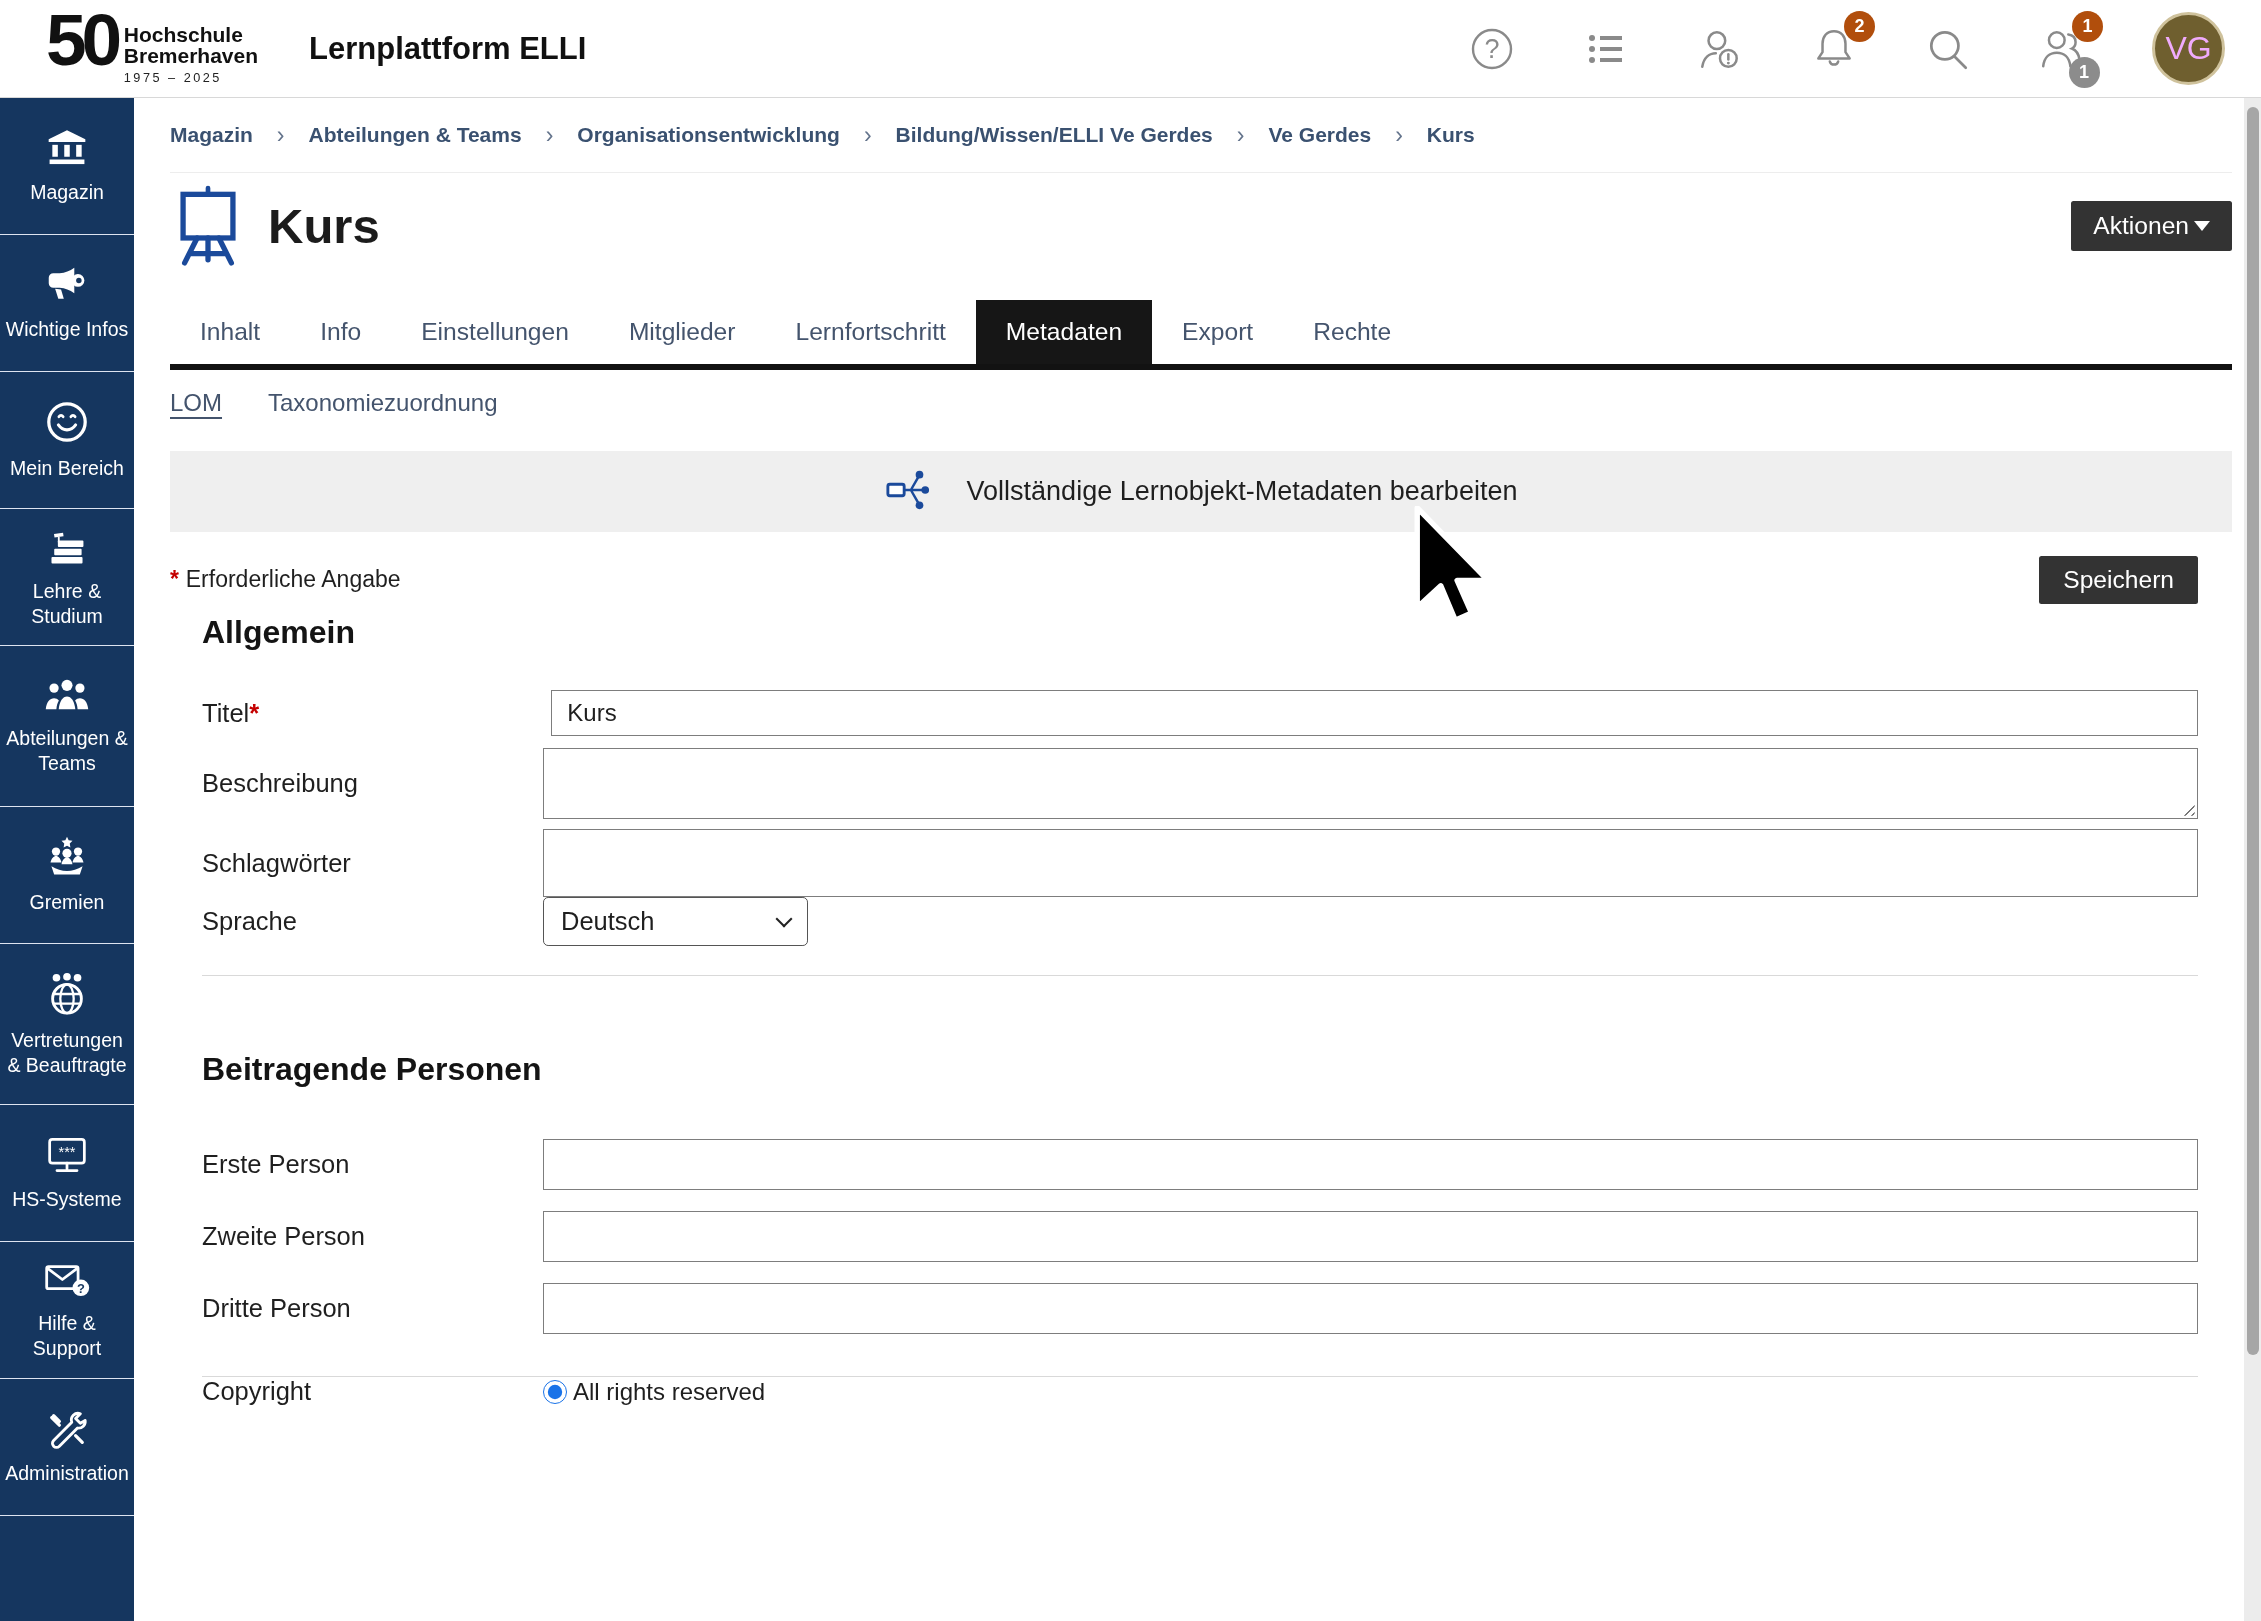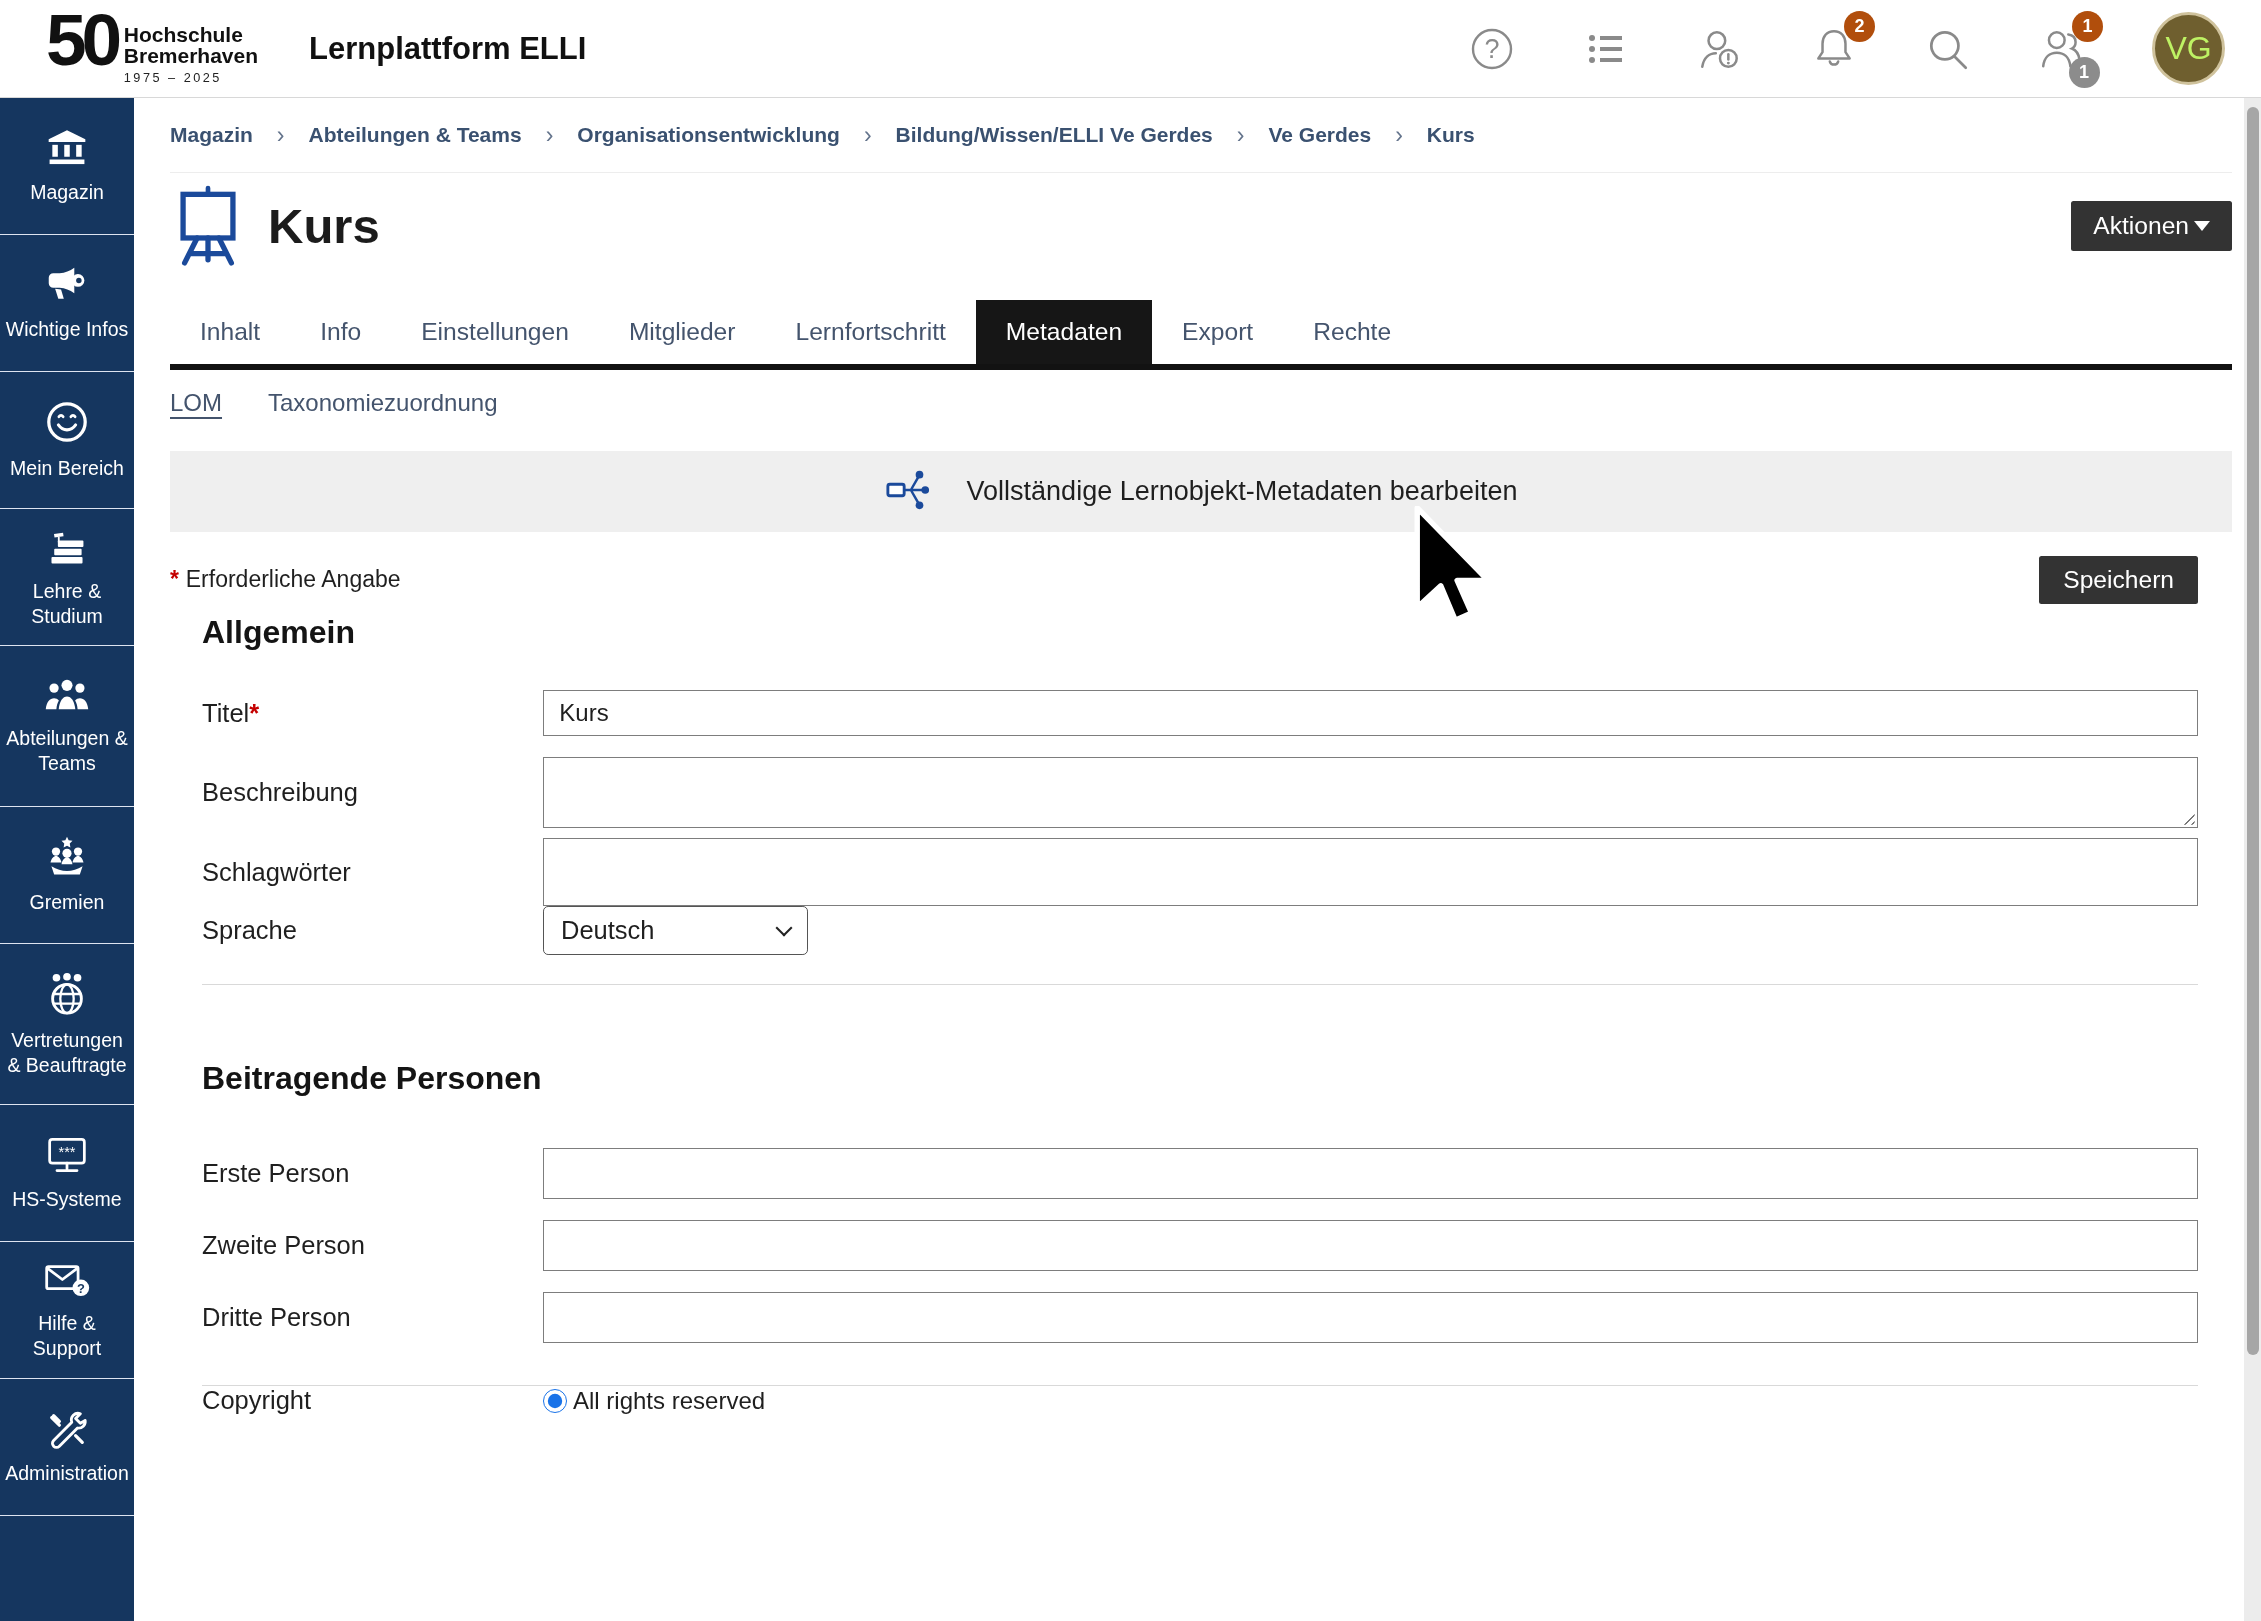--- a/index.html
+++ b/index.html
@@ -15,21 +15,21 @@
   .logo-l{font-size:21px;font-weight:700;line-height:1.02;color:#111;}
   .logo-years{font-size:12.7px;letter-spacing:2.5px;color:#222;margin-top:4.2px;}
   .app-title{font-size:31px;font-weight:700;color:#111;margin-left:51px;}
   .header-icons{margin-left:auto;display:flex;align-items:center;gap:66px;margin-right:36px;}
   .hicon{position:relative;width:48px;height:48px;display:flex;align-items:center;justify-content:center;cursor:pointer;}
   .badge{position:absolute;width:31px;height:31px;border-radius:50%;color:#fff;font-size:18px;
          display:flex;align-items:center;justify-content:center;font-weight:700;}
   .badge.orange{background:#b14e0c;top:-13.6px;right:-17px;}
   .badge.gray{background:#8c8c8c;bottom:-15.3px;right:-13.6px;}
   .avatar{width:73px;height:73px;border-radius:50%;background:#6f5f2f;border:3.4px solid #cfc29c;
-          color:#bef264;font-size:32px;display:flex;align-items:center;justify-content:center;cursor:pointer;}
+          color:#f0abfc;font-size:32px;display:flex;align-items:center;justify-content:center;cursor:pointer;}
 
   
   .sidebar{position:absolute;left:0;top:98px;bottom:0;width:134px;background:#15365f;
            display:flex;flex-direction:column;z-index:4;}
   .nav-item{display:flex;flex-direction:column;align-items:center;justify-content:center;gap:11px;
             height:137px;border-bottom:1.7px solid #dde4f0;padding:0 4.2px;text-align:center;cursor:pointer;flex:none;}
   .nav-item.tall{height:161px;}
   .nav-label{color:#fff;font-size:19.5px;line-height:1.28;}
   .nav-icon svg{display:block;}
   .nav-filler{flex:1;}
@@ -90,21 +90,21 @@
   .ta{width:100%;height:71px;border:1.7px solid #7d7d7d;background:#fff;font-size:24px;padding:8.5px 15.3px;
       resize:none;outline:none;display:block;}
   .resize-grip{position:absolute;right:3.4px;bottom:3.4px;width:15.3px;height:15.3px;
       background:repeating-linear-gradient(135deg,transparent 0 3.4px,#777 3.4px 5.1px);
       clip-path:polygon(100% 0,100% 100%,0 100%);cursor:nwse-resize;}
   .select-box{width:265px;height:49px;border:1.7px solid #555;border-radius:5.1px;background:#fff;
               display:flex;align-items:center;justify-content:space-between;padding:0 17px;cursor:pointer;}
   .select-value{font-size:25.5px;color:#1f1f1f;}
   .chev{width:12px;height:12px;border-right:2.5px solid #222;border-bottom:2.5px solid #222;
         transform:rotate(45deg);margin-top:-5.1px;}
-  .r-titel{margin-bottom:21px;}
+  .r-titel{margin-bottom:12px;gap:8px;}
   .r-beschr{margin-bottom:10.2px;}
   .r-sprache{margin-bottom:24px;}
   .r-person{margin-bottom:21px;}
 
   .section-divider{border:none;border-top:0.8px solid #d9d9d9;margin:29px 0 0 0;}
 
   .radio-row{display:flex;align-items:center;gap:6px;}
   .radio{width:24px;height:24px;accent-color:#1a73e8;margin:0;cursor:pointer;}
   .radio-label{font-size:24px;color:#1f1f1f;cursor:pointer;}
 

